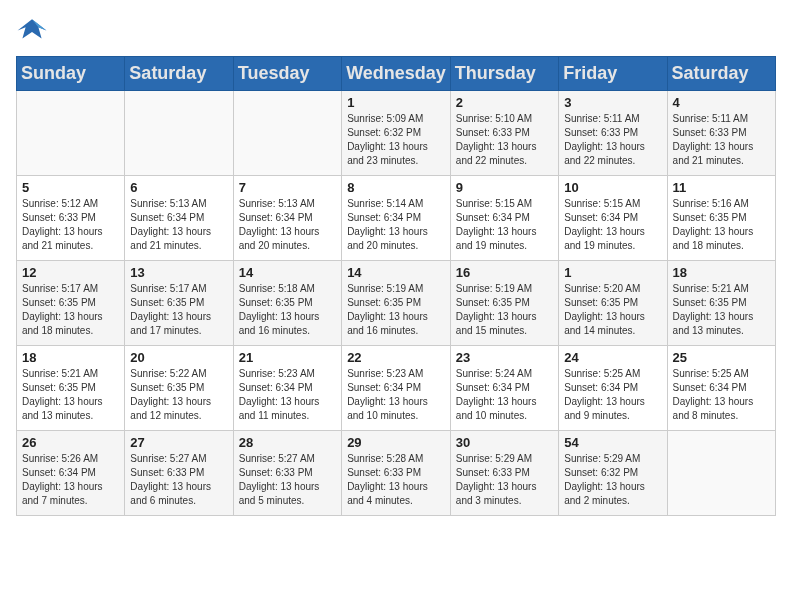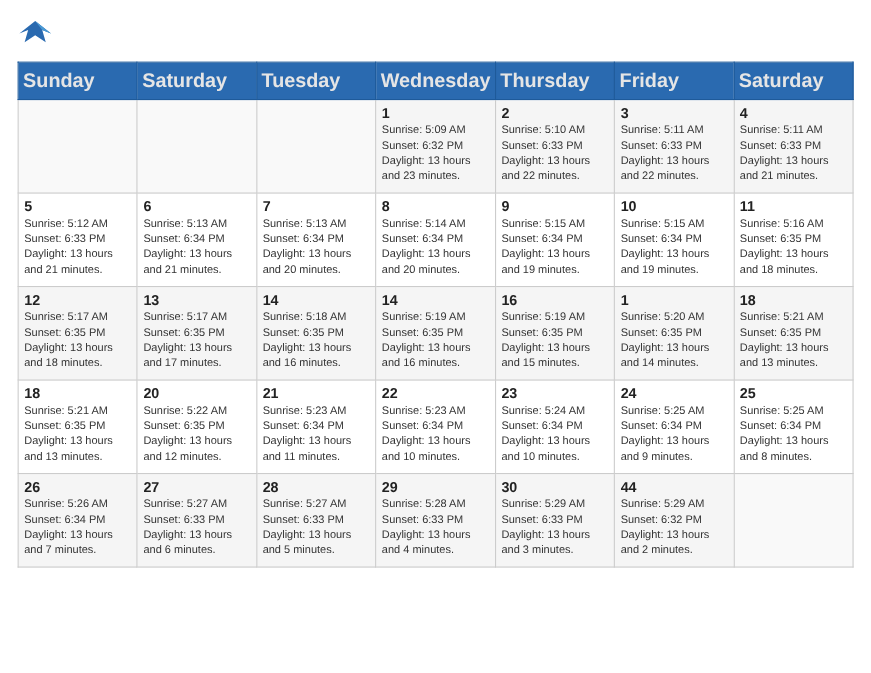--- a/index.html
+++ b/index.html
@@ -247,19 +247,19 @@
         </td>
         <td>
           <span class="day-number">29</span>
           <div class="day-info">Sunrise: 5:28 AM<br>Sunset: 6:33 PM<br>Daylight: 13 hours and 4 minutes.</div>
         </td>
         <td>
           <span class="day-number">30</span>
           <div class="day-info">Sunrise: 5:29 AM<br>Sunset: 6:33 PM<br>Daylight: 13 hours and 3 minutes.</div>
         </td>
         <td>
-          <span class="day-number">44</span>
+          <span class="day-number">54</span>
           <div class="day-info">Sunrise: 5:29 AM<br>Sunset: 6:32 PM<br>Daylight: 13 hours and 2 minutes.</div>
         </td>
         <td class="empty-cell"></td>
       </tr>
     </tbody>
 </table>
 
 </body></html>

